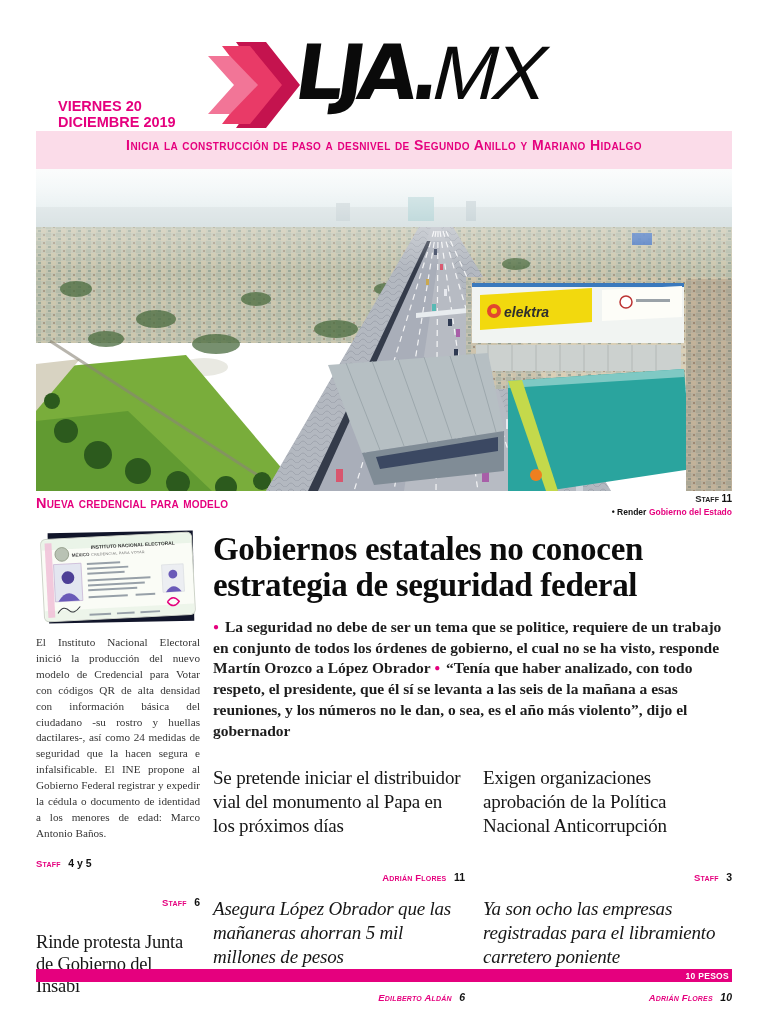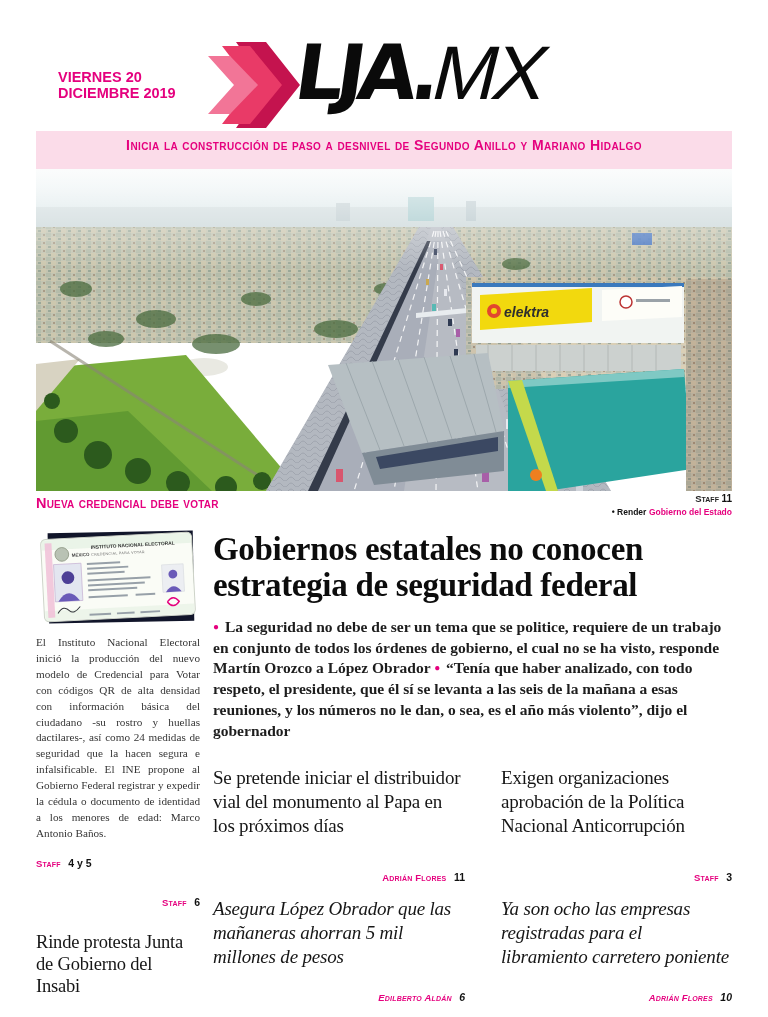--- a/index.html
+++ b/index.html
@@ -9,21 +9,21 @@
   }
   html,body{margin:0;padding:0;background:#9a9a9a;}
   .page{
     position:relative;width:768px;height:1017px;margin:0 auto;
     background:#ffffff;overflow:hidden;
     font-family:"Liberation Sans",sans-serif;color:var(--ink);
   }
   .content{position:absolute;left:36px;right:36px;top:0;}
 
   
-  .masthead{display:flex;align-items:center;padding-top:40px;height:90px;}
+  .masthead{display:flex;align-items:flex-end;padding-top:40px;height:90px;}
   .date-block{flex:none;width:146px;padding-left:22px;}
   .date-line{color:var(--mag);font-weight:bold;font-size:14.5px;line-height:1.12;}
   .pub-info{margin-top:5px;font-size:7.6px;font-weight:bold;color:#151515;line-height:1.4;letter-spacing:.1px;}
   .logo{display:flex;align-items:flex-start;margin-left:2px;}
   .logo-chevron{width:94px;height:90px;flex:none;}
   .logo-text{display:flex;align-items:baseline;margin-left:-4px;margin-top:-12px;}
   .logo-main{
     font-family:"DejaVu Sans",sans-serif;font-weight:bold;
     font-size:76px;letter-spacing:-7px;color:#0a0a0a;
     transform:skewX(-8deg);display:inline-block;
@@ -80,21 +80,21 @@
     font-family:"Liberation Serif",serif;font-weight:bold;
     font-size:33px;line-height:1.1;color:#0c0c0c;letter-spacing:-.3px;
   }
   .deck{
     margin-top:13px;font-family:"Liberation Serif",serif;
     font-size:15.5px;line-height:1.35;color:#1d1d1d;font-weight:bold;
   }
   .deck .bullet{color:var(--mag);font-size:10px;vertical-align:2px;margin-right:2px;}
   .lead-byline{text-align:right;margin-top:8px;}
 
-  .stories-grid{display:grid;grid-template-columns:252px 1fr;column-gap:36px;margin-top:24px;}
+  .stories-grid{display:grid;grid-template-columns:252px 1fr;column-gap:18px;margin-top:24px;}
   .story{display:flex;flex-direction:column;height:131px;}
   .story.row2{height:112px;font-style:italic;}
   .story h3{
     margin:0;font-family:"Liberation Serif",serif;font-weight:normal;
     font-size:19px;line-height:1.26;color:#161616;letter-spacing:-.2px;
   }
   .story .byline{text-align:right;margin-top:auto;padding-bottom:12px;}
   .story.row2 .byline{padding-bottom:4px;}
 
   
@@ -275,21 +275,21 @@
       <circle cx="500" cy="306" r="6" fill="#ef7f1f"></circle>
 
       <rect x="650" y="110" width="46" height="212" fill="url(#hz)"></rect>
       <rect x="650" y="110" width="46" height="212" fill="#9b8573" opacity="0.3"></rect>
       <rect x="596" y="64" width="20" height="12" fill="#3b6fc4" opacity="0.85"></rect>
 
       <rect x="0" y="0" width="696" height="100" fill="url(#haze)"></rect>
     </svg>
 
     <div class="credits-row">
-      <div class="kicker">Nueva credencial debe votar</div>
+      <div class="kicker">Nueva credencial para modelo</div>
       <div class="photo-credits">
         <div>
           <span class="credit-staff">Staff</span>
           <span class="credit-page">11</span>
         </div>
         <div>
           <span class="render-label">• Render</span>
           <span class="render-credit">Gobierno del Estado</span>
         </div>
       </div>
@@ -392,13 +392,16 @@
             <span class="byline">
               <span class="byline-name">Adrián Flores</span>
               <span class="byline-page">10</span>
             </span>
           </div>
         </div>
       </div>
     </div>
   </div>
 
+  <div class="price-bar">
+    <span class="price">10 PESOS</span>
+  </div>
 </div>
 
 </body></html>

